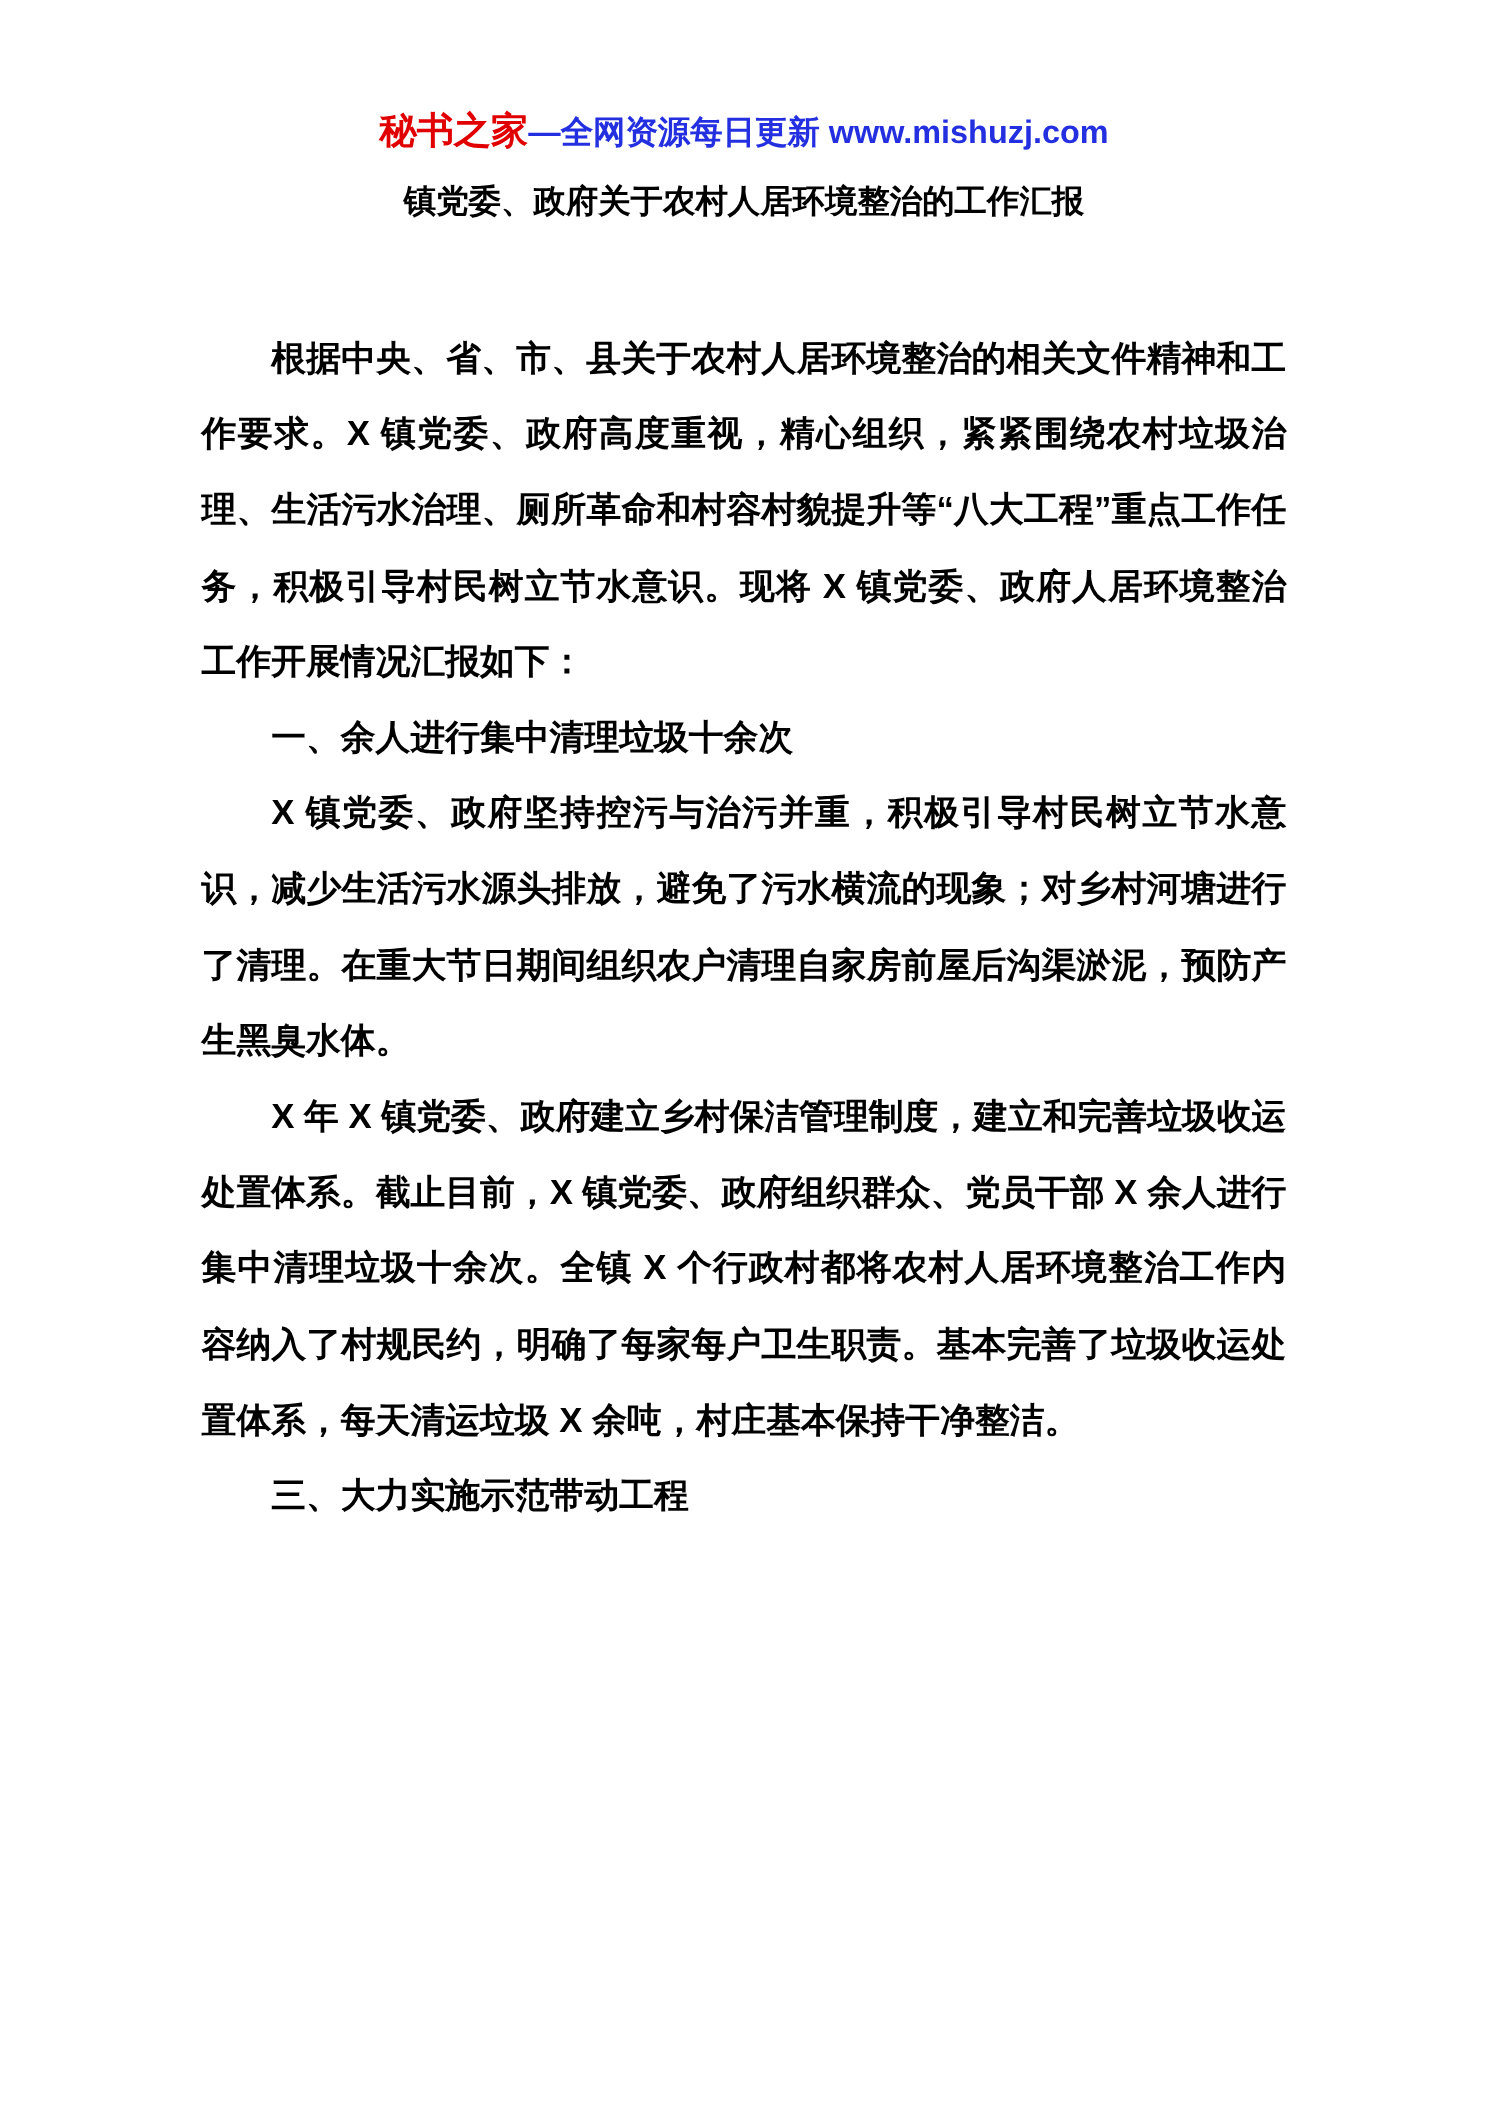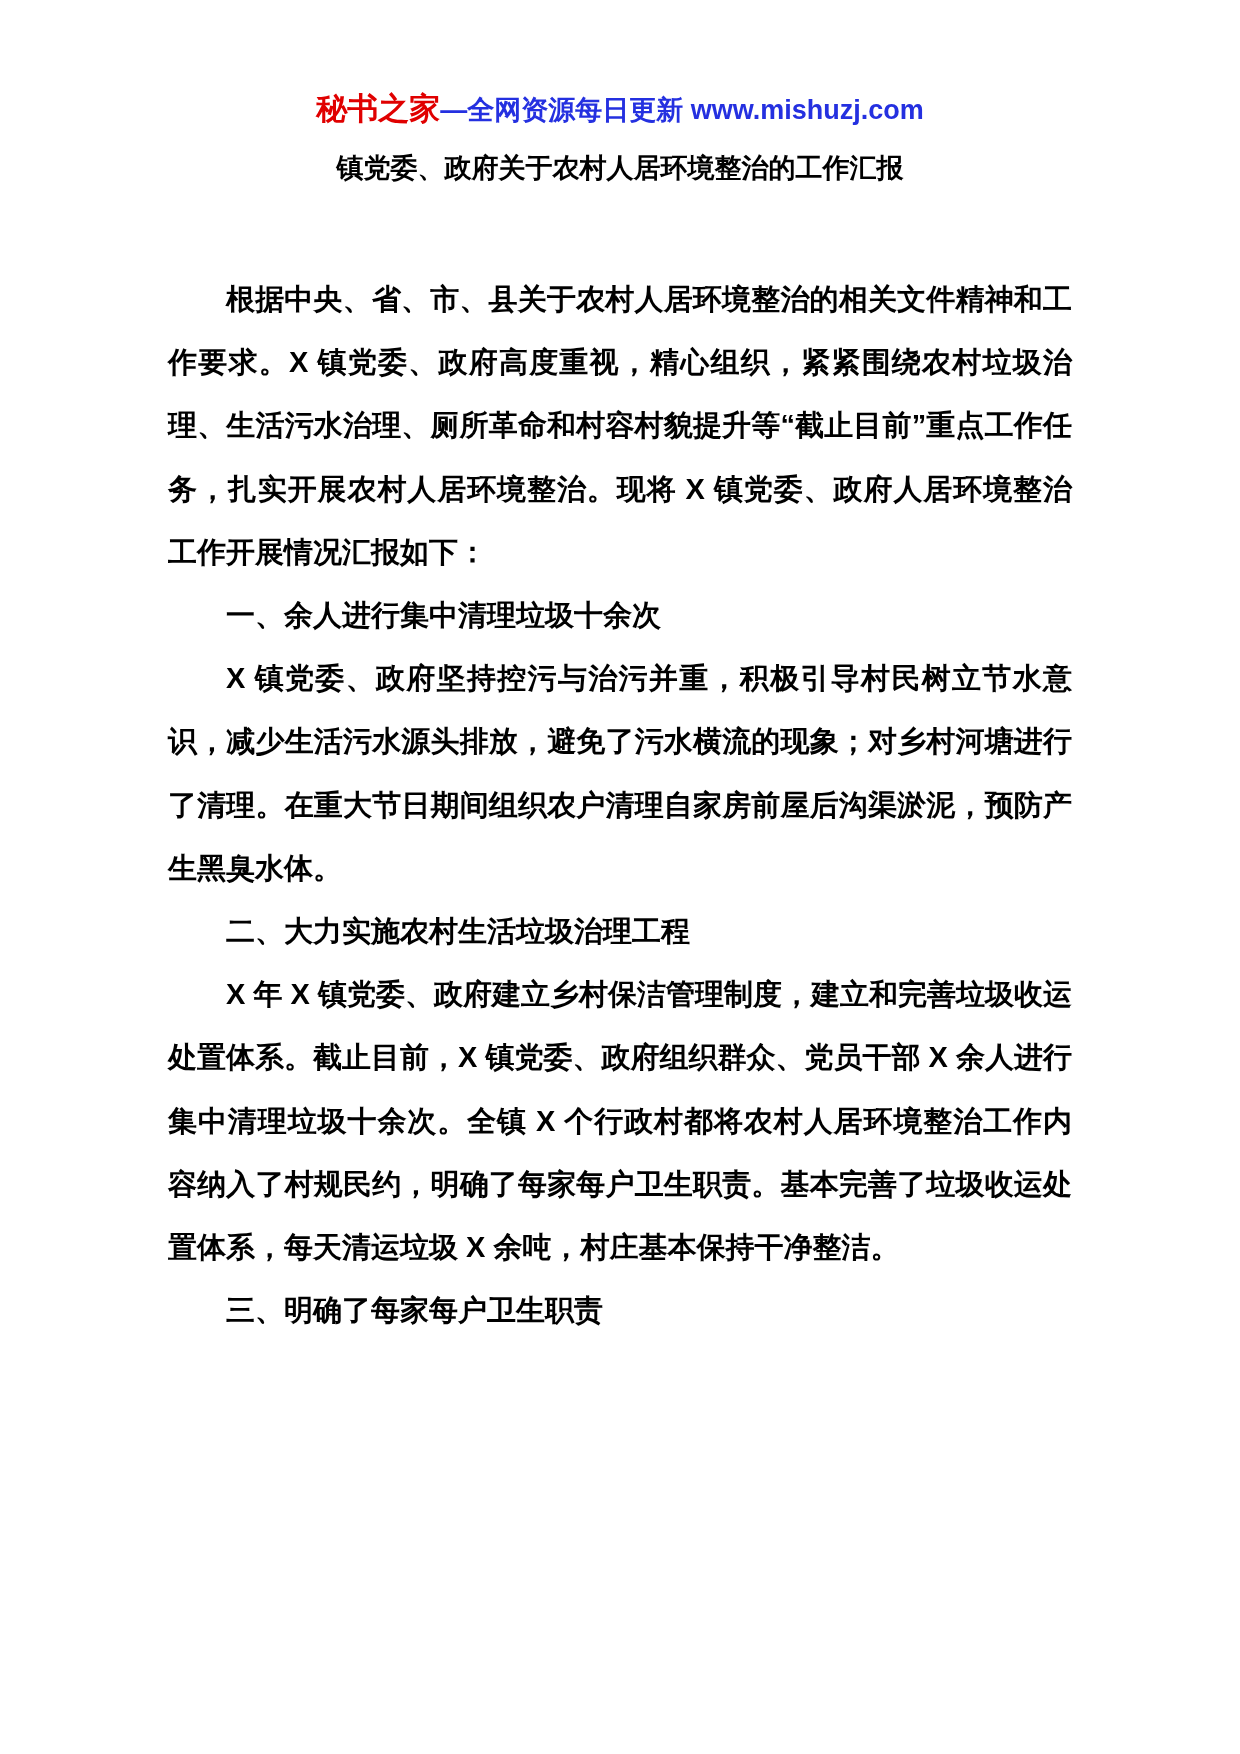--- a/index.html
+++ b/index.html
@@ -54,21 +54,20 @@
 
 <div class="page">
 
   <div class="doc-header">
     <span class="brand" style="color: rgb(224, 0, 0);">秘书之家</span><span class="rest" style="color: rgb(36, 48, 224);">—全网资源每日更新 www.mishuzj.com</span>
   </div>
 
   <h1 class="doc-title">镇党委、政府关于农村人居环境整治的工作汇报</h1>
 
   <div class="doc-body">
-      <p class="para">根据中央、省、市、县关于农村人居环境整治的相关文件精神和工作要求。X 镇党委、政府高度重视，精心组织，紧紧围绕农村垃圾治理、生活污水治理、厕所革命和村容村貌提升等“截止目前”重点工作任务，扎实开展农村人居环境整治。现将 X 镇党委、政府人居环境整治工作开展情况汇报如下：</p>
+      <p class="para">根据中央、省、市、县关于农村人居环境整治的相关文件精神和工作要求。X 镇党委、政府高度重视，精心组织，紧紧围绕农村垃圾治理、生活污水治理、厕所革命和村容村貌提升等“八大工程”重点工作任务，积极引导村民树立节水意识。现将 X 镇党委、政府人居环境整治工作开展情况汇报如下：</p>
       <p class="heading">一、余人进行集中清理垃圾十余次</p>
       <p class="para">X 镇党委、政府坚持控污与治污并重，积极引导村民树立节水意识，减少生活污水源头排放，避免了污水横流的现象；对乡村河塘进行了清理。在重大节日期间组织农户清理自家房前屋后沟渠淤泥，预防产生黑臭水体。</p>
-      <p class="heading">二、大力实施农村生活垃圾治理工程</p>
       <p class="para">X 年 X 镇党委、政府建立乡村保洁管理制度，建立和完善垃圾收运处置体系。截止目前，X 镇党委、政府组织群众、党员干部 X 余人进行集中清理垃圾十余次。全镇 X 个行政村都将农村人居环境整治工作内容纳入了村规民约，明确了每家每户卫生职责。基本完善了垃圾收运处置体系，每天清运垃圾 X 余吨，村庄基本保持干净整洁。</p>
-      <p class="heading">三、明确了每家每户卫生职责</p>
+      <p class="heading">三、大力实施示范带动工程</p>
     </div>
 
 </div>
 
 </body></html>

